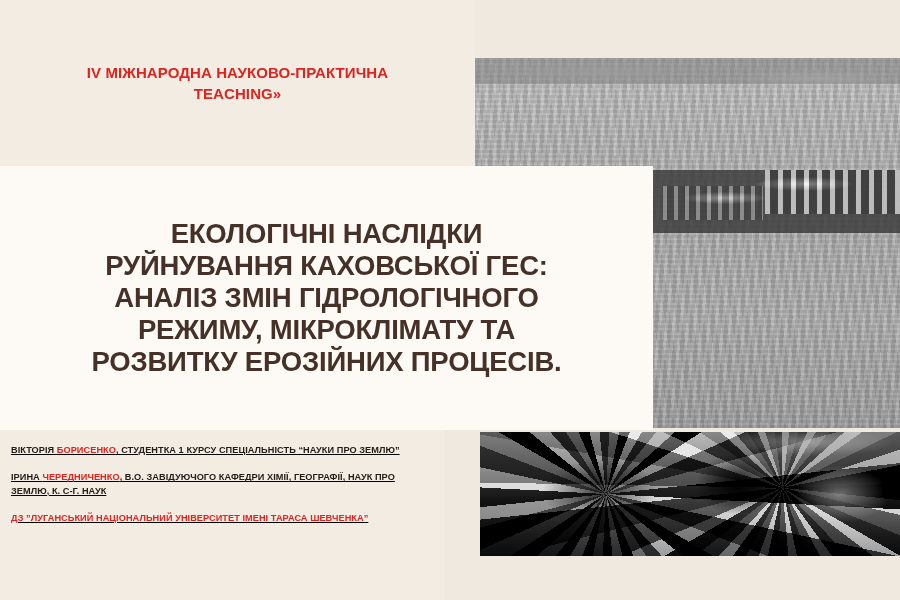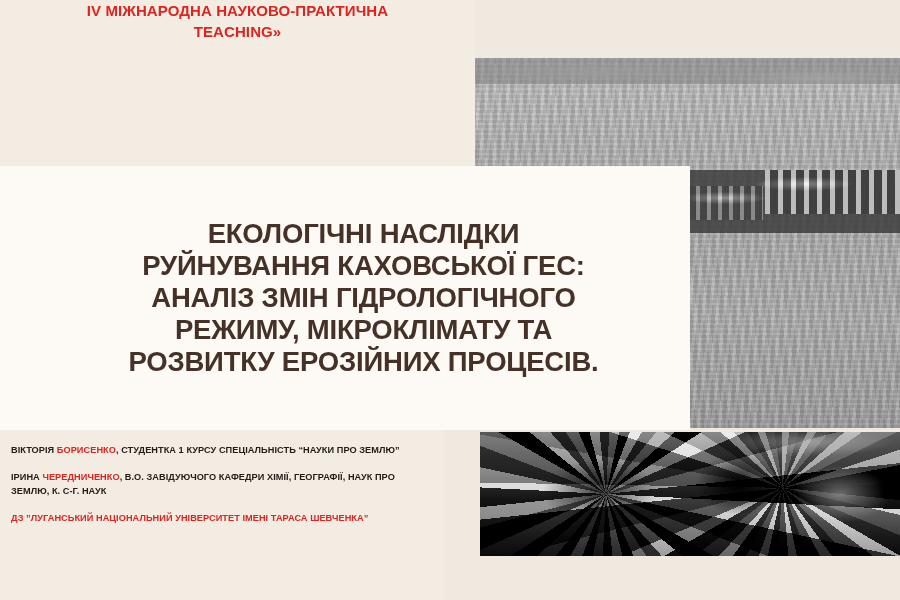--- a/index.html
+++ b/index.html
@@ -59,42 +59,42 @@
       repeating-conic-gradient(from 40deg at 72% 45%, #23281f 0 8deg, #dde3dd 8deg 15deg, #555d55 15deg 24deg),
       linear-gradient(to bottom, #7d867d, #2c322c);
     background-blend-mode:normal,normal,normal,normal,overlay,soft-light,normal;
     filter:grayscale(1) contrast(1.25) brightness(.95);
   }
 
   
   .header-block{
     position:absolute;left:0;top:0;width:475px;height:166px;
     background:#f2ece3;
-    display:flex;justify-content:center;
+    display:flex;align-items:center;justify-content:center;
   }
   .header-text{
     color:#e0231f;font-weight:bold;font-size:15px;line-height:1.42;
     text-align:center;letter-spacing:.1px;padding:0 4px;
     text-transform:uppercase;
   }
 
   .title-block{
     position:absolute;left:0;top:166px;width:653px;height:264px;
     background:#fdf9f5;
-    display:flex;align-items:center;justify-content:center;padding-left:37px;
+    display:flex;align-items:center;justify-content:center;
   }
   .title-text{
     color:#453127;font-weight:bold;font-size:27.5px;line-height:1.16;
     text-align:center;letter-spacing:-.2px;padding:0 10px;
     text-transform:uppercase;
   }
 
   .credits-block{
     position:absolute;left:0;top:430px;width:444px;height:170px;
-    background:#f2ece3;padding:14px 11px 0 11px;box-sizing:border-box;
+    background:#f2ece3;padding:14px 11px 0 11px;box-sizing:border-box;text-decoration:underline;
   }
   .credit-line{
     color:#231c17;font-weight:bold;font-size:9.2px;line-height:1.45;
     margin-bottom:14px;text-transform:uppercase;letter-spacing:.05px;
   }
   .credit-line:last-child{margin-bottom:0;}
   .accent{color:#e0231f;}
   .org-line{
     color:#e0231f;font-weight:bold;font-size:9.2px;line-height:1.45;
     text-transform:uppercase;letter-spacing:.05px;

